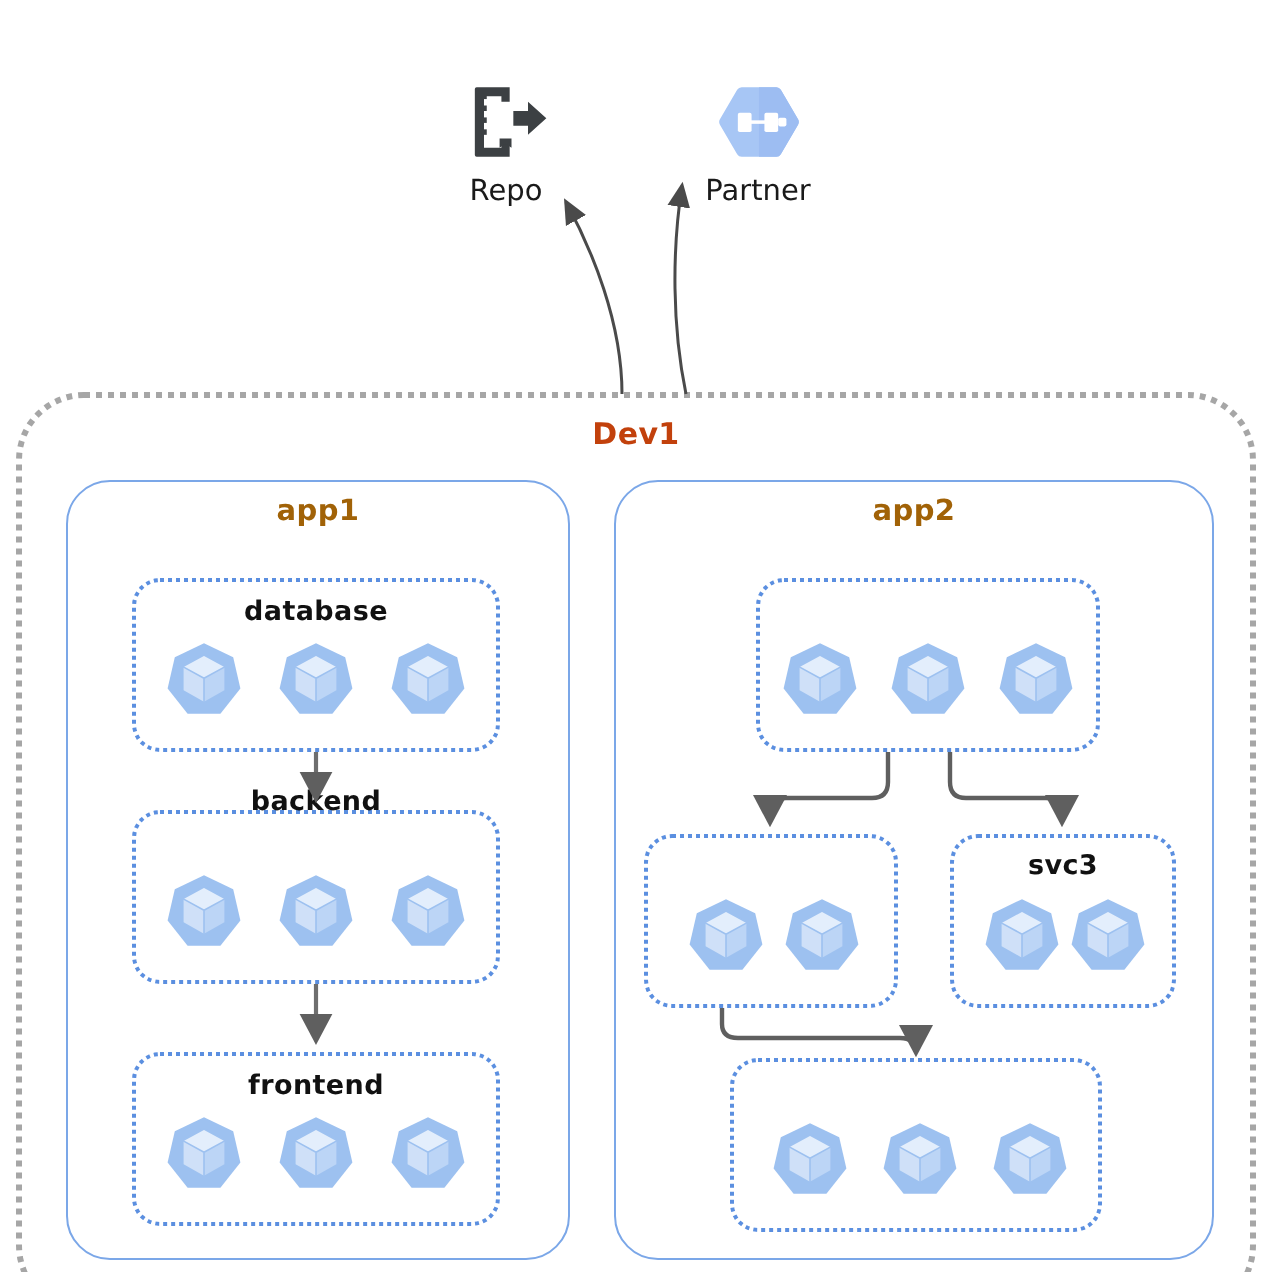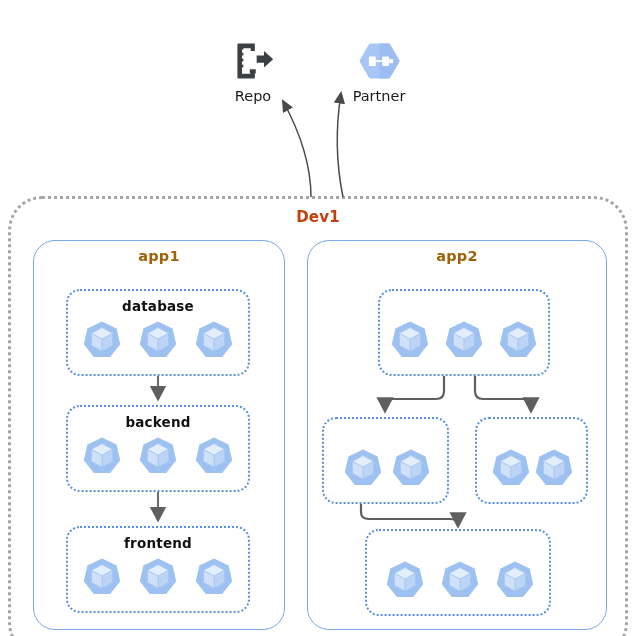--- a/index.html
+++ b/index.html
@@ -181,21 +181,21 @@
         <path d="M20 7.5 30.6 13.3 30.6 25.4 20 31.3 9.4 25.4 9.4 13.3 Z" fill="#cfe0f8"></path>
         <path d="M20 7.5 30.6 13.3 20 19.1 9.4 13.3 Z" fill="#e3eefc"></path>
         <path d="M20 19.1 30.6 13.3 30.6 25.4 20 31.3 Z" fill="#bcd5f6"></path>
         <path d="M20 19.1 9.4 13.3 9.4 25.4 20 31.3 Z" fill="#cfe0f8"></path>
         <path d="M20 7.5 30.6 13.3 30.6 25.4 20 31.3 9.4 25.4 9.4 13.3 Z" fill="none" stroke="#9dc1f0" stroke-width="0.8" stroke-linejoin="round"></path>
         <path d="M20 19.1 L20 31.3 M20 19.1 L9.4 13.3 M20 19.1 L30.6 13.3" stroke="#9dc1f0" stroke-width="0.8" fill="none"></path>
       </svg>
     </div>
 
   <div class="svc-box" style="left:66px; top:376px; width:184px; height:87px;"></div>
-  <div class="svc-title" style="left:66px; top:385px; width:184px;">backend</div>
+  <div class="svc-title" style="left:66px; top:364px; width:184px;">backend</div>
   <div class="pod" style="left:82px;  top:407px;">
       <svg viewBox="0 0 40 42" aria-hidden="true">
         <path d="M20 1.6 34.6 8.6 38.2 24.3 28.2 36.9 11.8 36.9 1.8 24.3 5.4 8.6 Z" fill="#9dc1f0"></path>
         <path d="M20 7.5 30.6 13.3 30.6 25.4 20 31.3 9.4 25.4 9.4 13.3 Z" fill="#cfe0f8"></path>
         <path d="M20 7.5 30.6 13.3 20 19.1 9.4 13.3 Z" fill="#e3eefc"></path>
         <path d="M20 19.1 30.6 13.3 30.6 25.4 20 31.3 Z" fill="#bcd5f6"></path>
         <path d="M20 19.1 9.4 13.3 9.4 25.4 20 31.3 Z" fill="#cfe0f8"></path>
         <path d="M20 7.5 30.6 13.3 30.6 25.4 20 31.3 9.4 25.4 9.4 13.3 Z" fill="none" stroke="#9dc1f0" stroke-width="0.8" stroke-linejoin="round"></path>
         <path d="M20 19.1 L20 31.3 M20 19.1 L9.4 13.3 M20 19.1 L30.6 13.3" stroke="#9dc1f0" stroke-width="0.8" fill="none"></path>
       </svg>
@@ -315,20 +315,21 @@
         <path d="M20 7.5 30.6 13.3 30.6 25.4 20 31.3 9.4 25.4 9.4 13.3 Z" fill="#cfe0f8"></path>
         <path d="M20 7.5 30.6 13.3 20 19.1 9.4 13.3 Z" fill="#e3eefc"></path>
         <path d="M20 19.1 30.6 13.3 30.6 25.4 20 31.3 Z" fill="#bcd5f6"></path>
         <path d="M20 19.1 9.4 13.3 9.4 25.4 20 31.3 Z" fill="#cfe0f8"></path>
         <path d="M20 7.5 30.6 13.3 30.6 25.4 20 31.3 9.4 25.4 9.4 13.3 Z" fill="none" stroke="#9dc1f0" stroke-width="0.8" stroke-linejoin="round"></path>
         <path d="M20 19.1 L20 31.3 M20 19.1 L9.4 13.3 M20 19.1 L30.6 13.3" stroke="#9dc1f0" stroke-width="0.8" fill="none"></path>
       </svg>
     </div>
 
   <div class="svc-box" style="left:475px; top:388px; width:113px; height:87px;"></div>
+  <div class="svc-title" style="left:475px; top:396px; width:113px;">svc3</div>
   <div class="pod" style="left:491px; top:419px;">
       <svg viewBox="0 0 40 42" aria-hidden="true">
         <path d="M20 1.6 34.6 8.6 38.2 24.3 28.2 36.9 11.8 36.9 1.8 24.3 5.4 8.6 Z" fill="#9dc1f0"></path>
         <path d="M20 7.5 30.6 13.3 30.6 25.4 20 31.3 9.4 25.4 9.4 13.3 Z" fill="#cfe0f8"></path>
         <path d="M20 7.5 30.6 13.3 20 19.1 9.4 13.3 Z" fill="#e3eefc"></path>
         <path d="M20 19.1 30.6 13.3 30.6 25.4 20 31.3 Z" fill="#bcd5f6"></path>
         <path d="M20 19.1 9.4 13.3 9.4 25.4 20 31.3 Z" fill="#cfe0f8"></path>
         <path d="M20 7.5 30.6 13.3 30.6 25.4 20 31.3 9.4 25.4 9.4 13.3 Z" fill="none" stroke="#9dc1f0" stroke-width="0.8" stroke-linejoin="round"></path>
         <path d="M20 19.1 L20 31.3 M20 19.1 L9.4 13.3 M20 19.1 L30.6 13.3" stroke="#9dc1f0" stroke-width="0.8" fill="none"></path>
       </svg>

